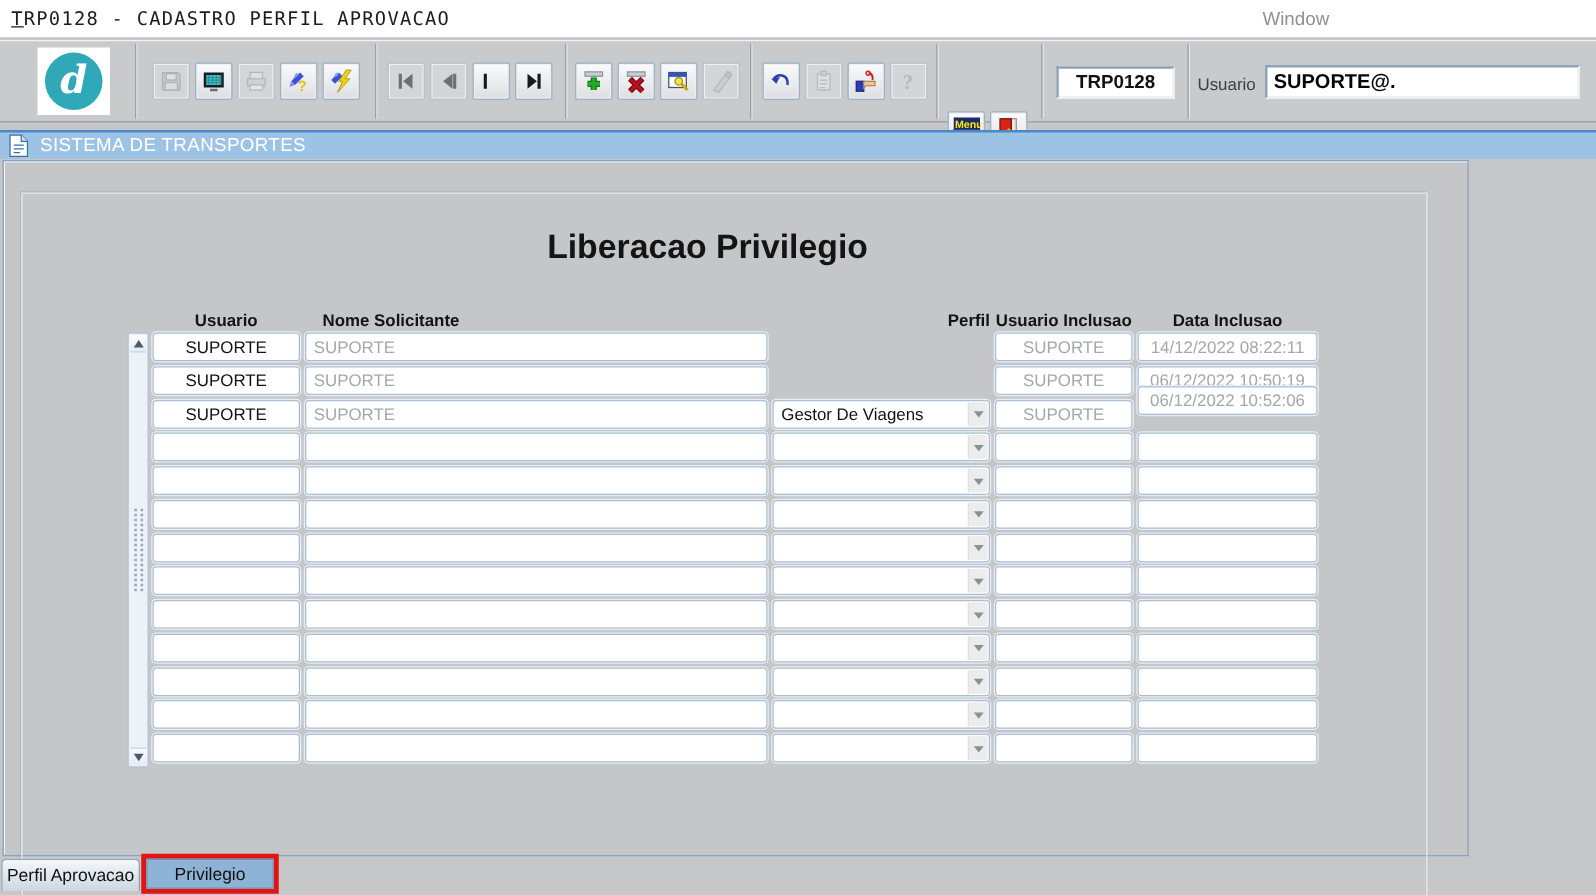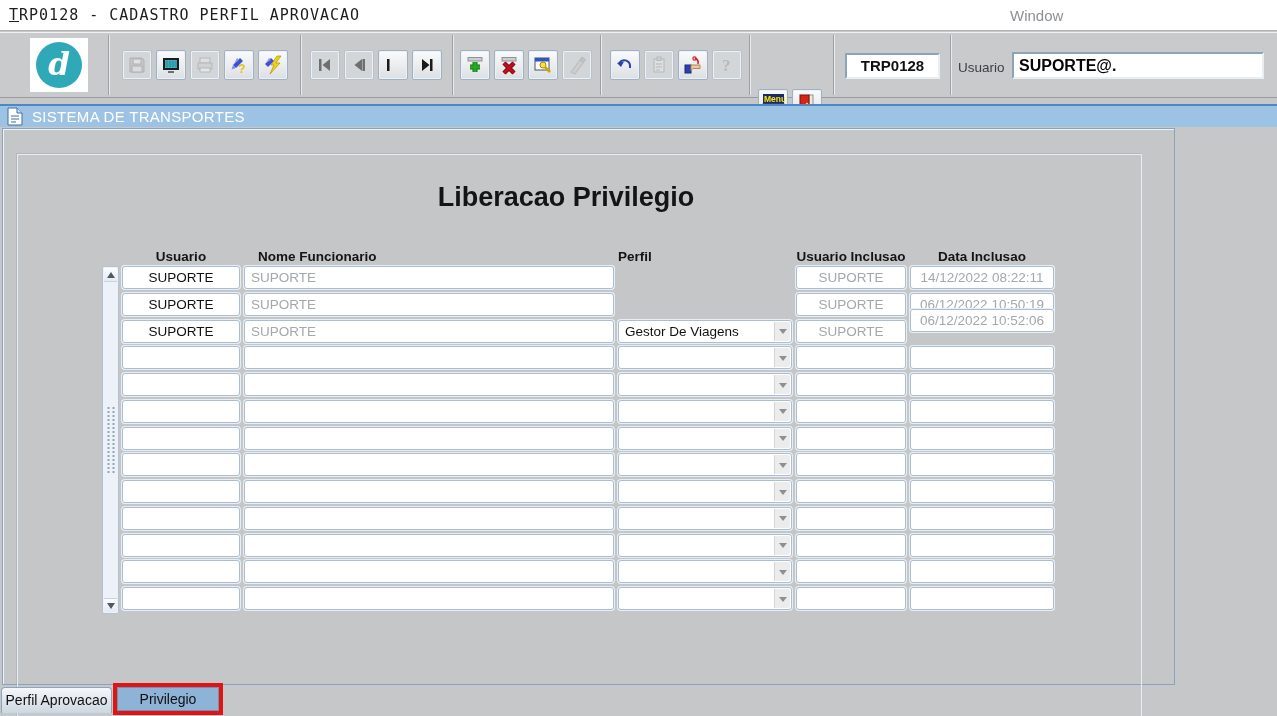--- a/index.html
+++ b/index.html
@@ -33,21 +33,21 @@
   .mdi-titlebar { position:absolute; left:0; top:104px; width:1277px; height:23px; background:#9dc3e4; border-top:2px solid #4d87c6; display:flex; align-items:center; }
   .doc-icon { margin:0 9px 0 7px; display:flex; }
   .mdi-title { color:#ffffff; font-size:15px; letter-spacing:.3px; }
   
   .canvas { position:absolute; left:2px; top:128px; width:1173px; height:557px; background:#c5c6c8; border:1px solid #8aa2bf; box-shadow:inset 1px 1px 0 #eef3f8; }
   .groupbox { position:absolute; left:14px; top:25px; width:1125px; height:632px; border:1px solid #e6edf3; box-shadow:-1px -1px 0 rgba(150,165,180,.45); }
   .form-title { position:absolute; left:0; top:27px; width:1096px; text-align:center; font-size:27px; font-weight:bold; color:#141414; }
   .col-header { position:absolute; top:94px; font-size:13.5px; font-weight:bold; color:#141414; white-space:nowrap; }
   .h-usuario { left:104px; width:118px; text-align:center; }
   .h-nome { left:240px; }
-  .h-perfil { left:600px; width:174px; text-align:left; }
+  .h-perfil { left:600px; width:174px; text-align:right; }
   .h-usrinc { left:778px; width:110px; text-align:center; }
   .h-datainc { left:892px; width:144px; text-align:center; }
   
   .cell { position:absolute; height:23px; background:#ffffff; border:1px solid #a9bed2; border-radius:3px; box-shadow:0 0 0 1px #e9eef4; font-size:13.5px; line-height:21px; color:#111; overflow:hidden; white-space:nowrap; }
   .cell.center { text-align:center; }
   .cell.gray { color:#a3a8ad; }
   .cell.pad { padding-left:6px; }
   .combo .combo-text { display:inline-block; }
   .combo .arrow { position:absolute; right:1px; top:1px; bottom:1px; width:16px; background:#ececec; border-left:1px solid #d5d5d5; border-radius:0 2px 2px 0; display:flex; align-items:center; justify-content:center; }
   .combo .arrow::after { content:""; width:0; height:0; border:4px solid transparent; border-top:5px solid #8a9097; margin-top:5px; }
@@ -275,21 +275,21 @@
         <path d="M4 9 h8 M4 12 h8 M4 15 h5" stroke="#3a6ea5" stroke-width="1"></path>
       </svg>
   </span>
   <span class="mdi-title">SISTEMA DE TRANSPORTES</span>
 </div>
 
 <div class="canvas">
   <div class="groupbox" id="groupbox">
     <div class="form-title">Liberacao Privilegio</div>
     <div class="col-header h-usuario">Usuario</div>
-    <div class="col-header h-nome">Nome Funcionario</div>
+    <div class="col-header h-nome">Nome Solicitante</div>
     <div class="col-header h-perfil">Perfil</div>
     <div class="col-header h-usrinc">Usuario Inclusao</div>
     <div class="col-header h-datainc">Data Inclusao</div>
 
     <div class="vscroll">
       <div class="vs-btn vs-up">
           <div class="tri-up"></div>
         </div>
       <div class="vs-grip"></div>
       <div class="vs-btn vs-down">

